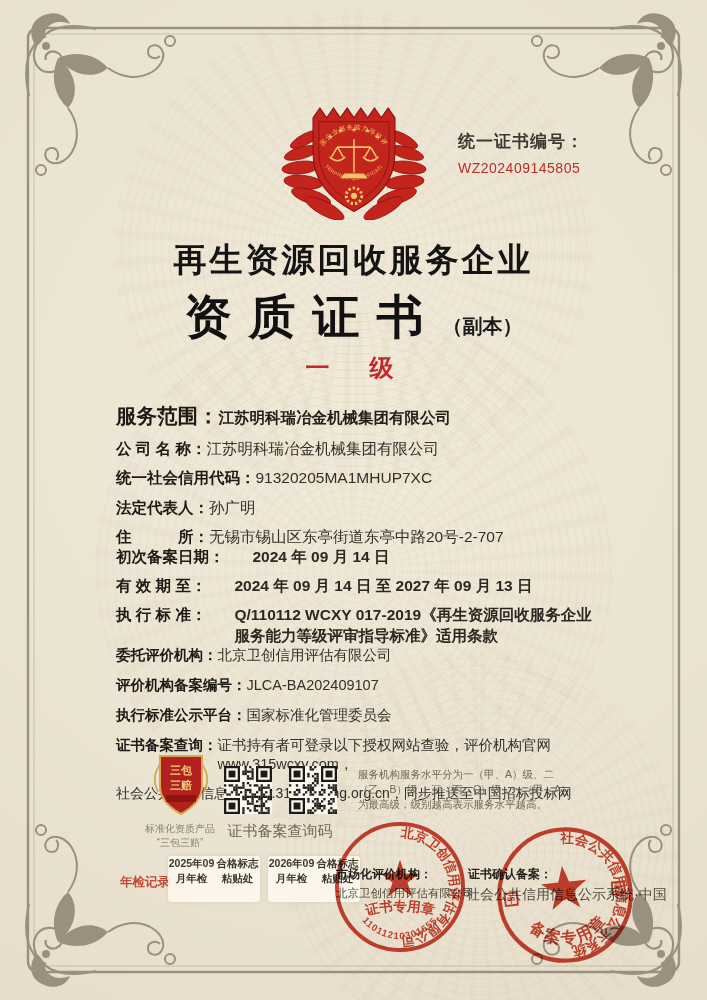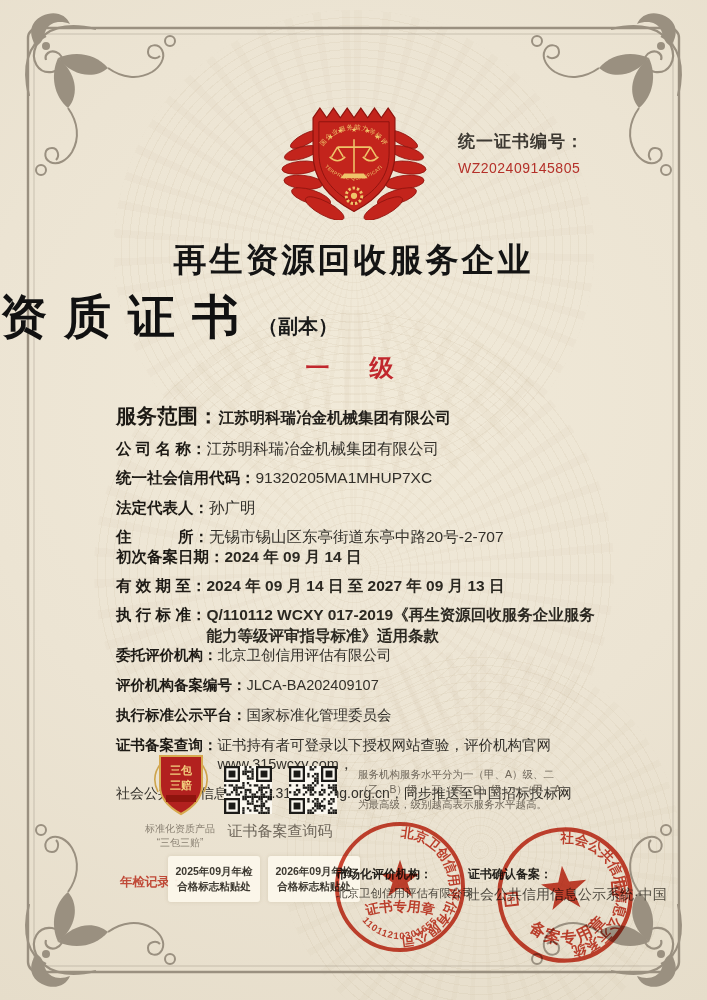--- a/index.html
+++ b/index.html
@@ -15,55 +15,55 @@
       repeating-conic-gradient(rgba(162,137,96,.07) 0 2deg, transparent 2deg 7deg),
       repeating-radial-gradient(circle, rgba(162,137,96,.15) 0 1px, transparent 1px 8px);}
   .frame-svg{position:absolute;left:0;top:0;z-index:1;}
   .content{position:absolute;left:0;top:0;width:707px;height:1000px;z-index:2;}
   .emblem{position:absolute;left:276px;top:82px;}
   .certno{position:absolute;left:458px;top:130px;}
   .certno .lab{font-size:17px;font-weight:800;color:#3d3932;letter-spacing:1px;}
   .certno .val{margin-top:7px;font-size:14px;color:#b43029;letter-spacing:.5px;}
   .t1{position:absolute;left:0;top:238px;width:707px;text-align:center;
       font-size:33px;font-weight:800;color:#141414;letter-spacing:3px;}
-  .t2{position:absolute;left:0;top:286px;width:707px;white-space:nowrap;}
+  .t2{position:absolute;left:0;top:286px;width:707px;text-align:center;white-space:nowrap;}
   .t2 .big{font-size:47px;font-weight:800;color:#111;letter-spacing:17px;}
   .t2 .copy{font-size:20px;font-weight:700;color:#1a1a1a;margin-left:2px;}
   .grade{position:absolute;left:0;top:352px;width:707px;text-align:center;
       font-size:24px;font-weight:800;color:var(--red);letter-spacing:8px;}
   .block{position:absolute;left:116px;width:486px;}
   .row{display:flex;align-items:baseline;}
   .lab{flex:0 0 auto;font-weight:800;color:#1d1a15;}
   .val{flex:1 1 auto;color:#33302a;}
   .info{top:402px;}
   .info .svc{font-size:20px;margin-bottom:9px;}
   .info .svc .lab{font-size:20.5px;}
   .info .svc .val{font-weight:700;color:#23201b;}
   .info .row{font-size:15.5px;margin-bottom:8.5px;justify-content:flex-end;}
   .dates{top:547px;}
-  .dates .row{font-size:15.5px;margin-bottom:8px;}
+  .dates .row{font-size:15.5px;margin-bottom:8px;gap:28px;}
   .dates .val{font-weight:700;color:#2b2821;}
   .agency{top:646px;width:492px;}
   .agency .row{font-size:14.5px;margin-bottom:11px;}
   .agency .cont{font-size:14px;color:#33302a;margin-top:1px;}
   .badge{position:absolute;left:152px;top:752px;}
   .badge-cap{position:absolute;left:120px;top:822px;width:120px;text-align:center;
       font-size:10px;color:#8a8173;line-height:14px;}
   .qr{position:absolute;width:48px;height:48px;}
   .qr .qbg{fill:#fbf8f0;}
   .qr rect,.qr path{fill:#1c1b18;}
   #qr1{left:224px;top:766px;} #qr2{left:289px;top:766px;}
   .qr-cap{position:absolute;left:218px;top:822px;width:124px;text-align:center;
       font-size:15px;color:#6e665a;}
   .note{position:absolute;left:358px;top:767px;width:214px;font-size:10.5px;
       color:#6e665a;line-height:15px;}
   .annual-lab{position:absolute;left:120px;top:874px;font-size:12.5px;font-weight:700;color:#c04a38;}
   .abox{position:absolute;top:856px;width:92px;height:46px;background:rgba(252,247,235,.92);
       border-radius:3px;box-shadow:0 0 4px rgba(120,100,60,.15);
-      display:flex;flex-direction:column;justify-content:center;text-align:center;
+      display:flex;flex-direction:row;justify-content:center;text-align:center;
       font-size:10.5px;font-weight:700;color:#3c3830;line-height:15px;}
   #abox1{left:168px;} #abox2{left:268px;}
   .market-lab{position:absolute;left:336px;top:866px;font-size:12px;font-weight:800;color:#23201b;white-space:nowrap;}
   .market-val{position:absolute;left:336px;top:886px;font-size:11.5px;color:#4f4a40;white-space:nowrap;}
   .confirm-lab{position:absolute;left:468px;top:866px;font-size:12px;font-weight:800;color:#23201b;white-space:nowrap;}
   .confirm-val{position:absolute;left:466px;top:886px;font-size:14px;color:#4f4a40;white-space:nowrap;}
   .stamp{position:absolute;z-index:5;mix-blend-mode:multiply;opacity:.88;}
   #stamp1{left:325px;top:812px;}
   #stamp2{left:490px;top:820px;transform:rotate(-6deg);}
 </style>

